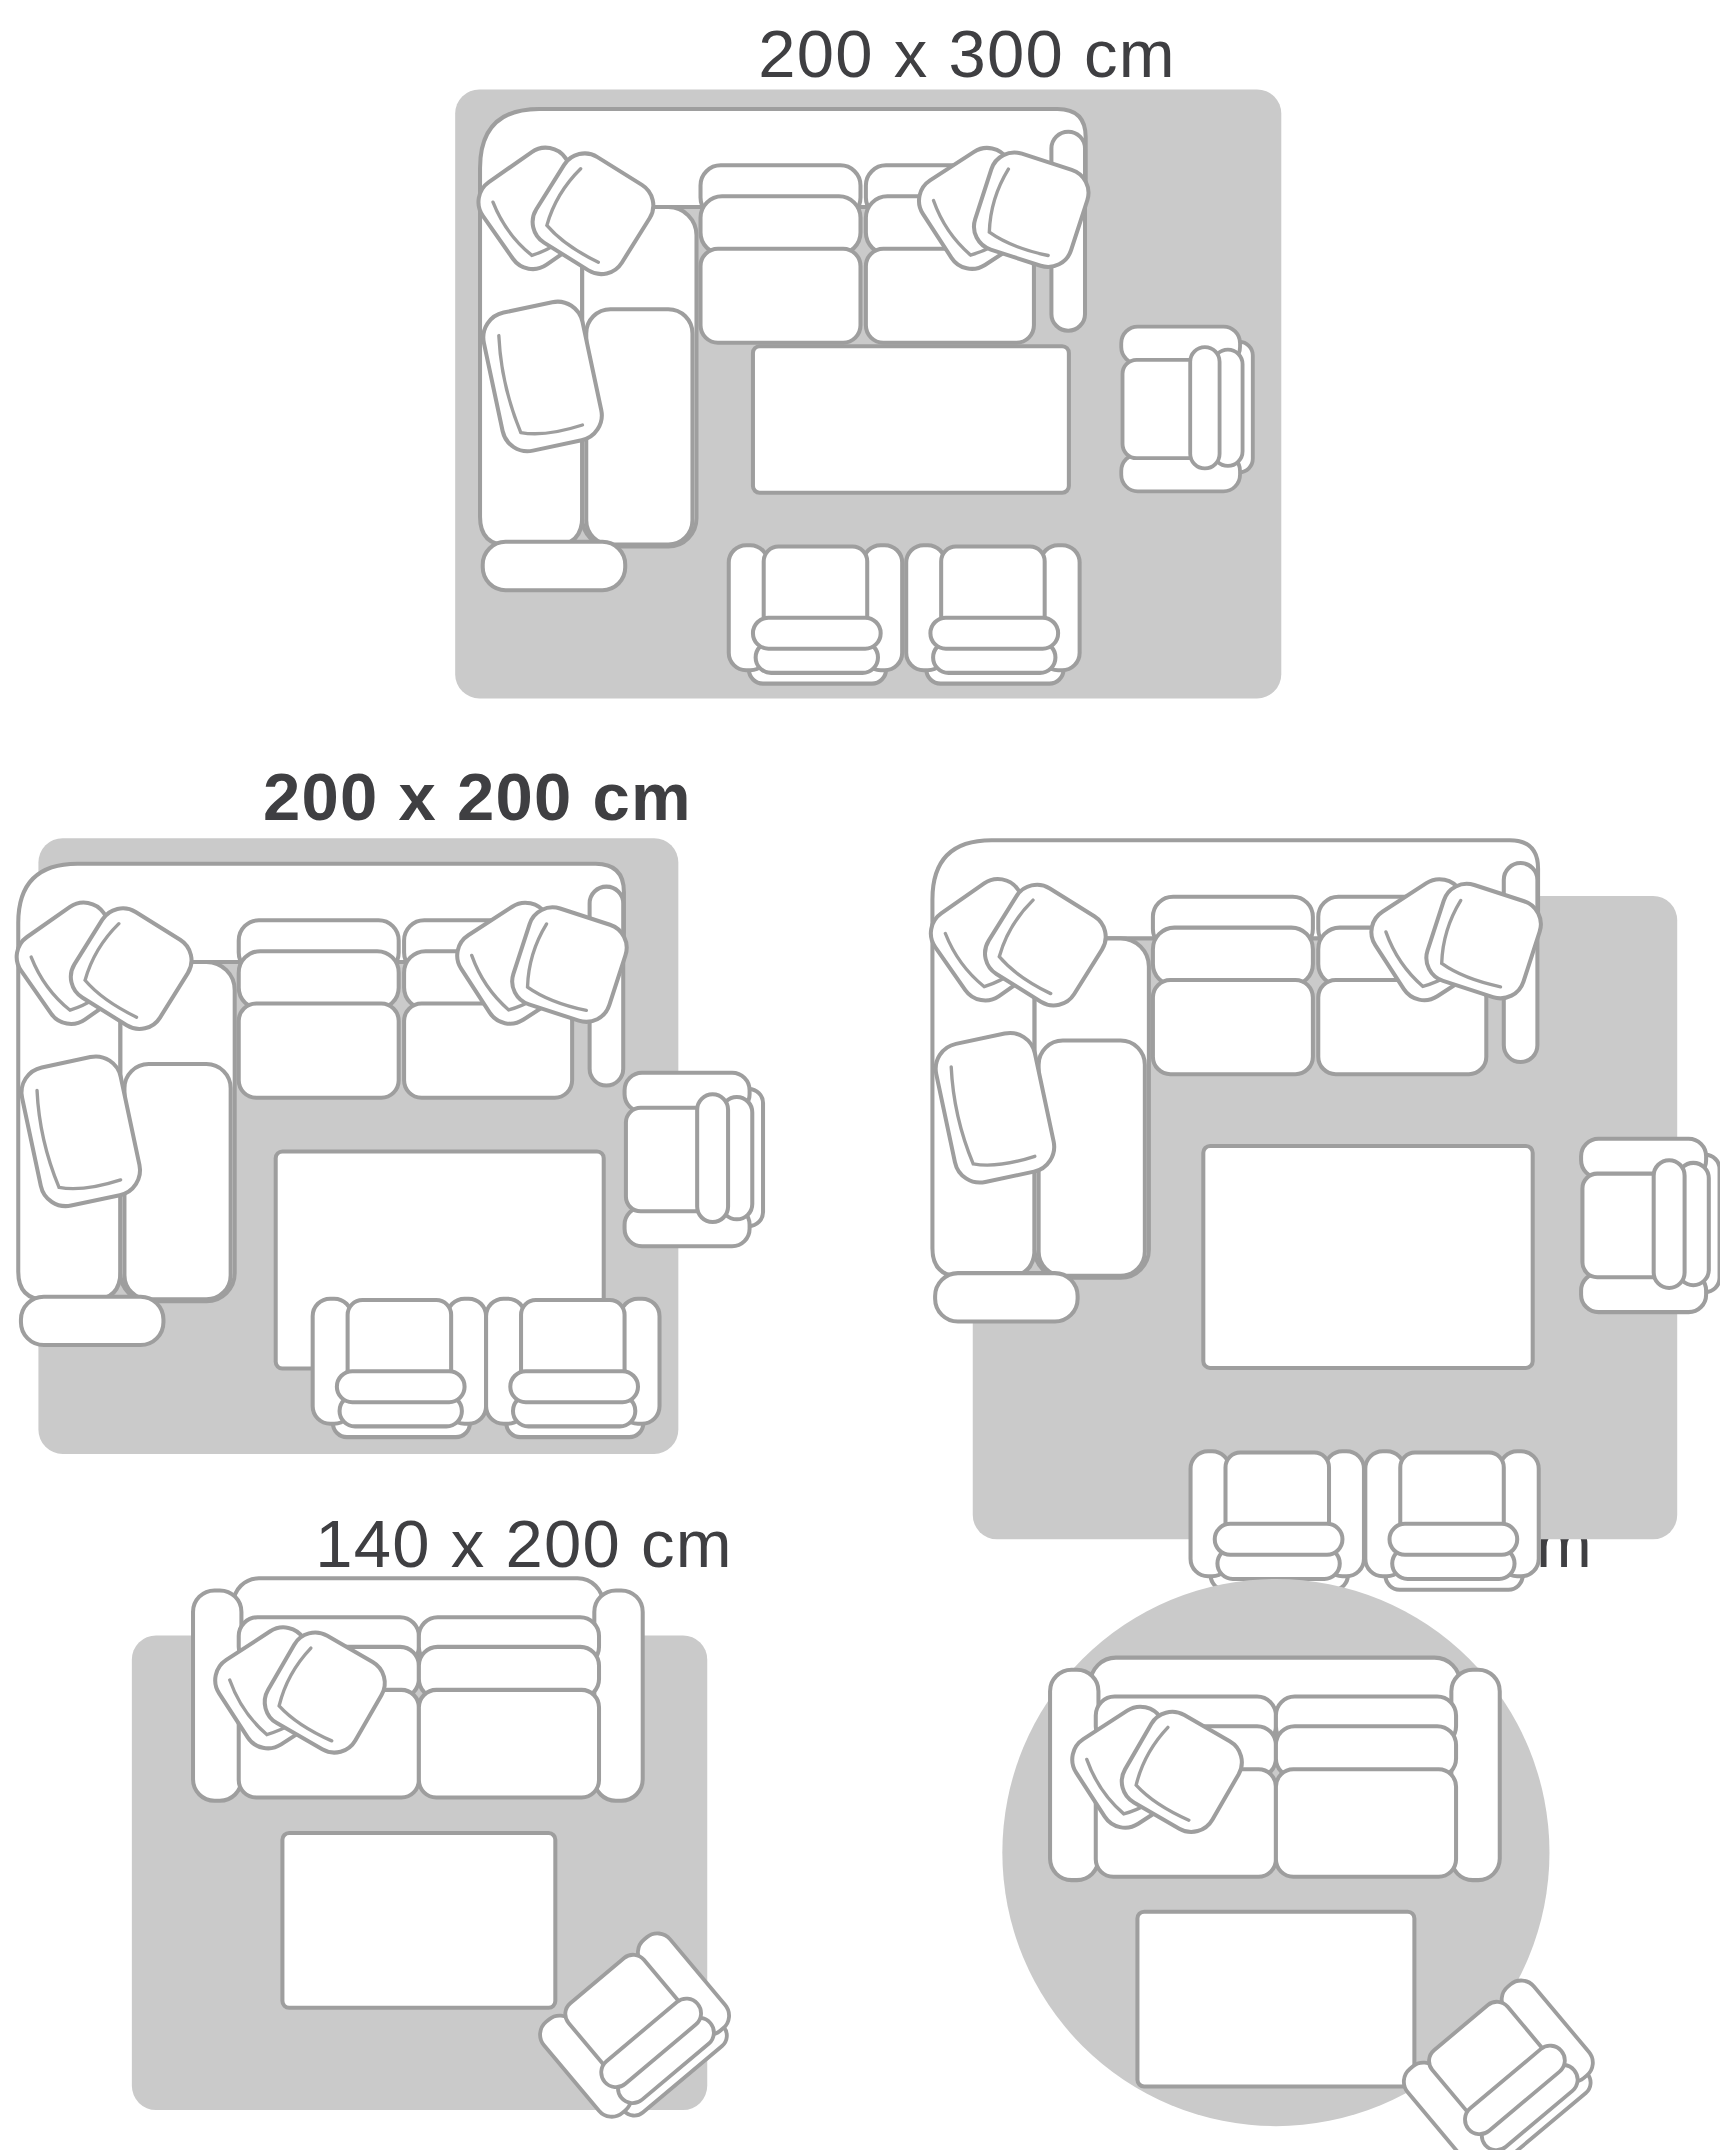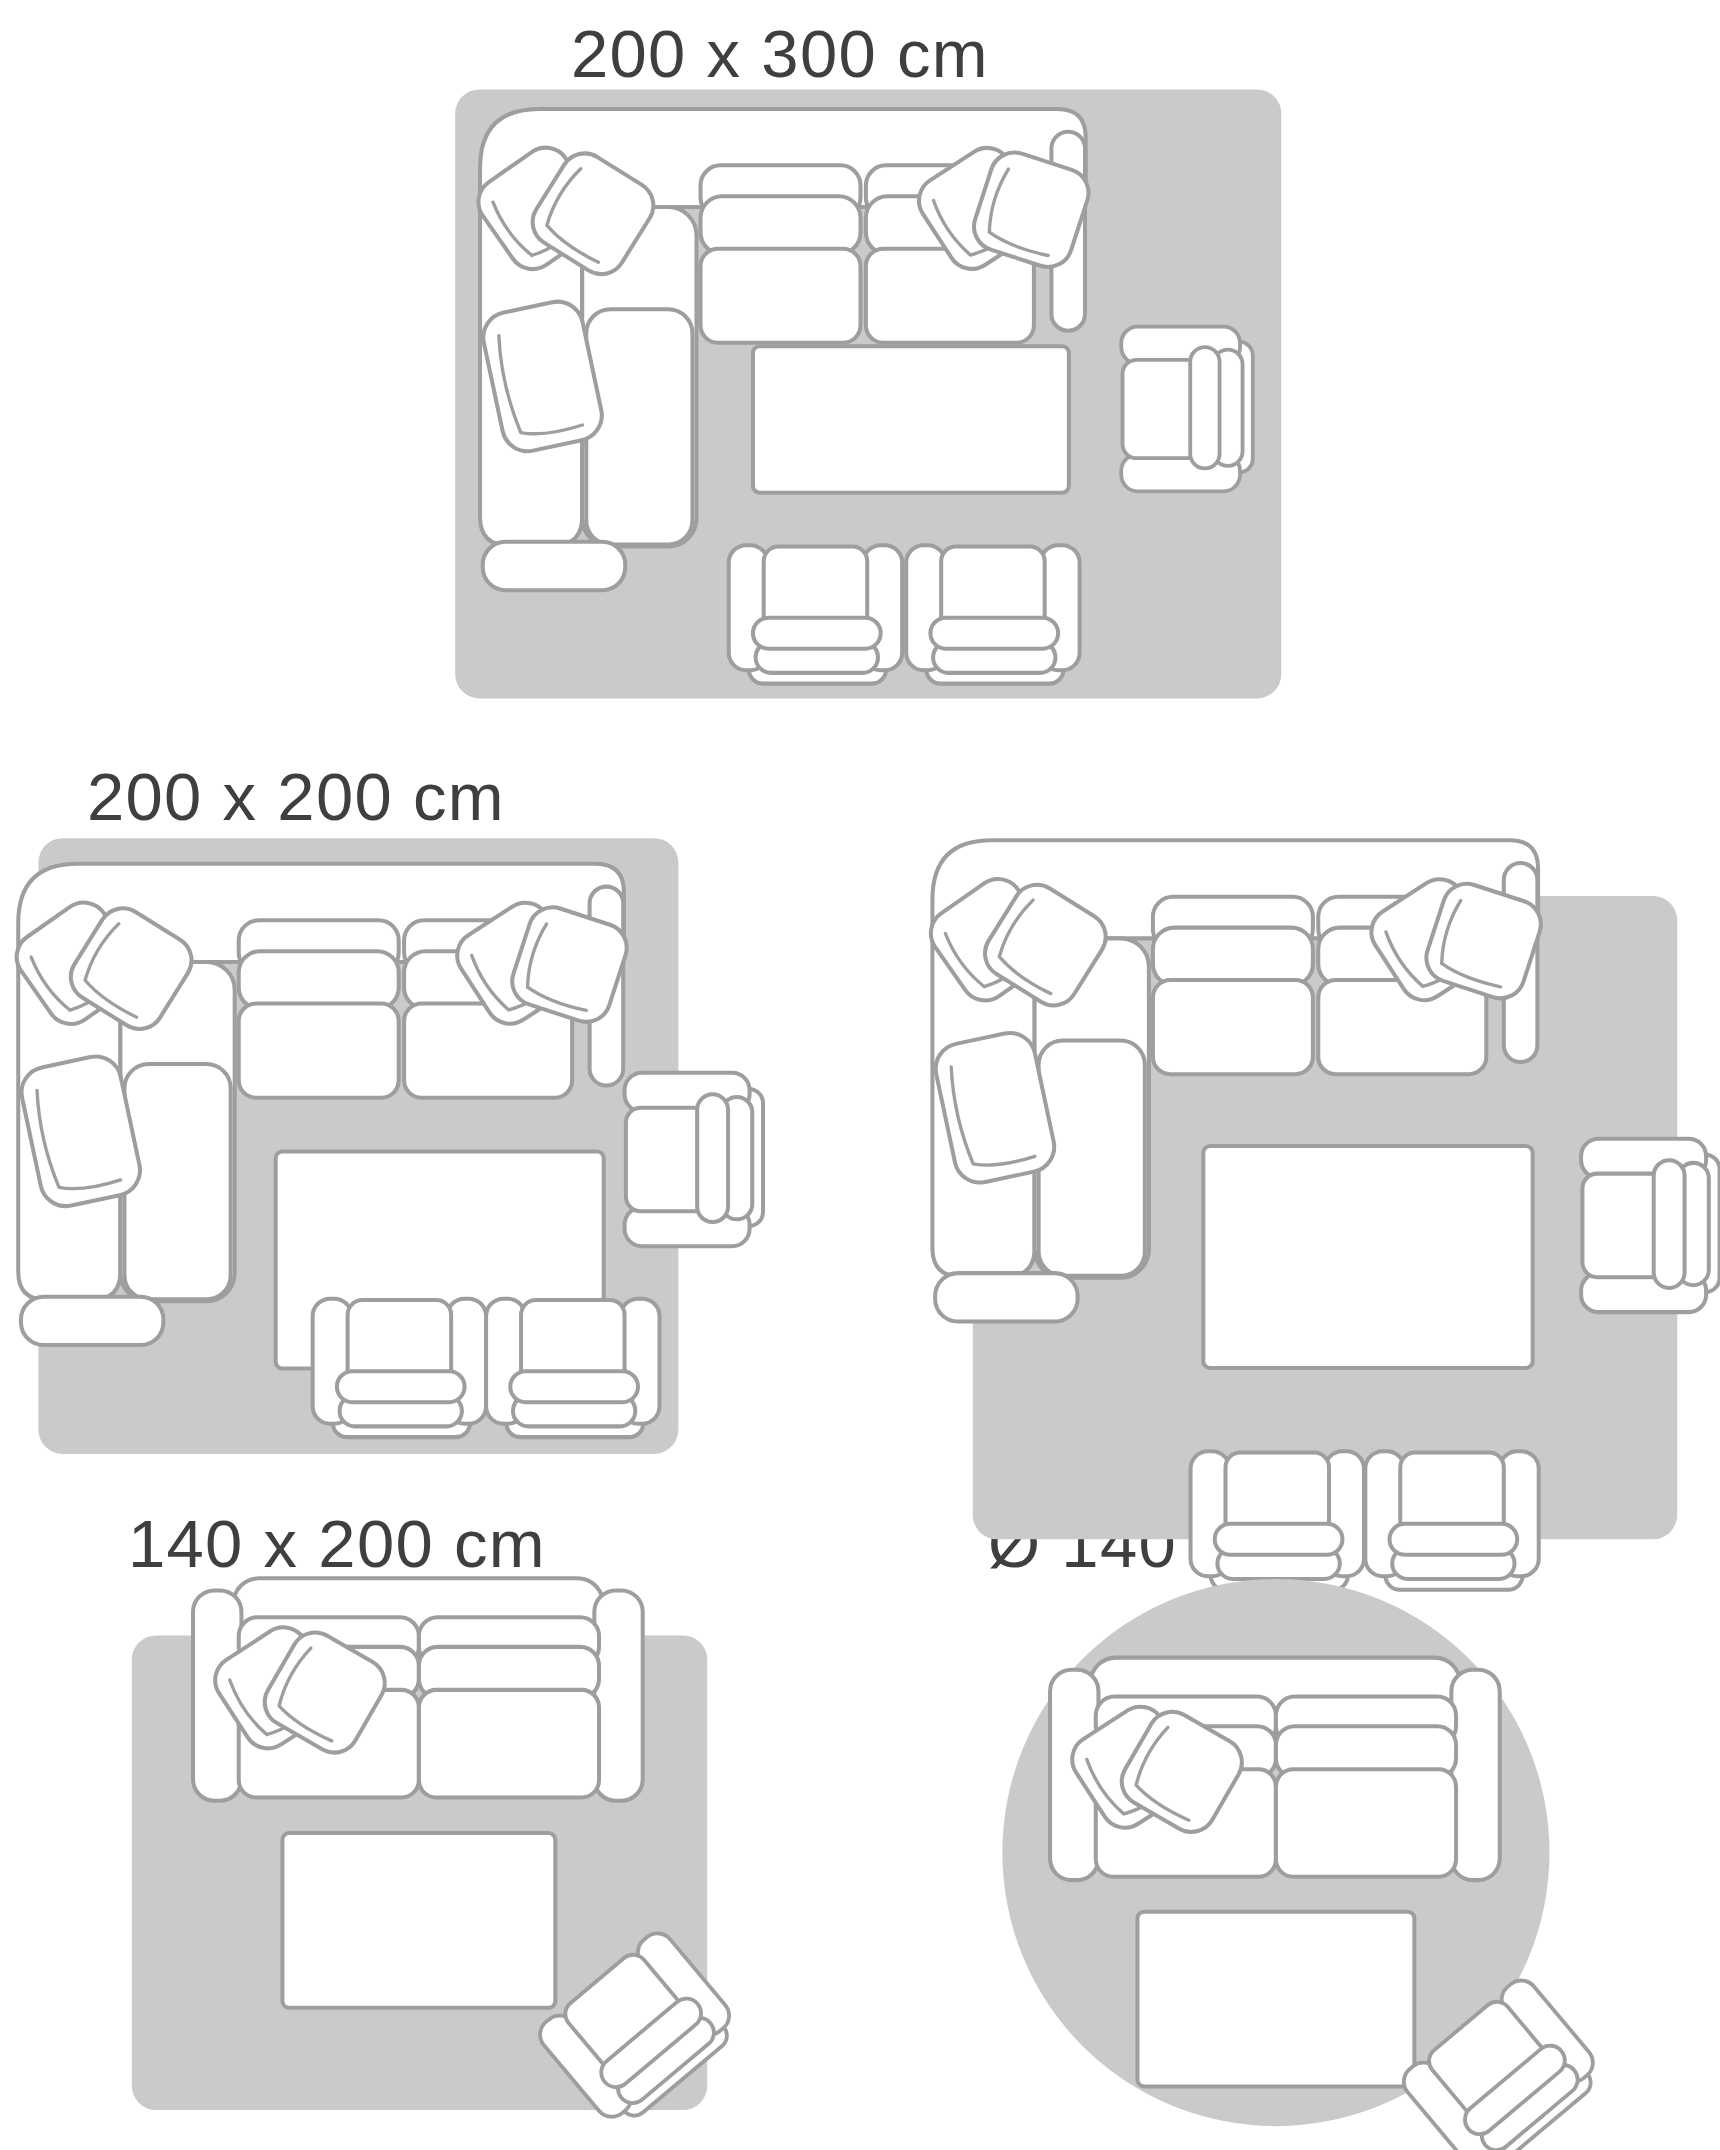--- a/index.html
+++ b/index.html
@@ -6,40 +6,40 @@
   .canvas{
     position:relative;
     width:1721px;height:2151px;
     overflow:hidden;
     background:#ffffff;
     font-family:"Liberation Sans", sans-serif;
   }
   .size-label{
     position:absolute;
     width:605px;
-    text-align:left;
+    text-align:right;
     font-size:67px;
     line-height:77px;
     letter-spacing:1.3px;
     color:#3f3f42;
     white-space:nowrap;
   }
   .scene-svg{position:absolute;left:0;top:0;}
   
   .fo{fill:#ffffff;stroke:#9e9e9e;stroke-width:6;stroke-linejoin:round;}
   .seam{fill:none;stroke:#9e9e9e;stroke-width:5;stroke-linecap:round;}
   .rug{fill:#cacaca;stroke:none;}
 </style>
 </head>
 <body>
 
 <div class="canvas">
 
   <div class="size-label" style="left:571px;top:15px;">200 x 300 cm</div>
-  <div class="size-label" style="left:87px;top:758px;">200 x 200 cm</div>
+  <div class="size-label" style="left:87px;top:758px;font-weight:bold;">200 x 200 cm</div>
   <div class="size-label" style="left:128px;top:1505px;">140 x 200 cm</div>
   <div class="size-label" style="left:988px;top:1505px;">Ø 140 cm</div>
 
   <svg class="scene-svg" width="1721" height="2151" viewBox="0 0 2560 3200">
     <defs>
 
       <g id="pillow">
         <rect class="fo" x="0" y="0" width="150" height="150" rx="36"></rect>
         <path class="seam" d="M24,28 Q12,78 26,126 Q64,138 120,132"></path>
       </g>

